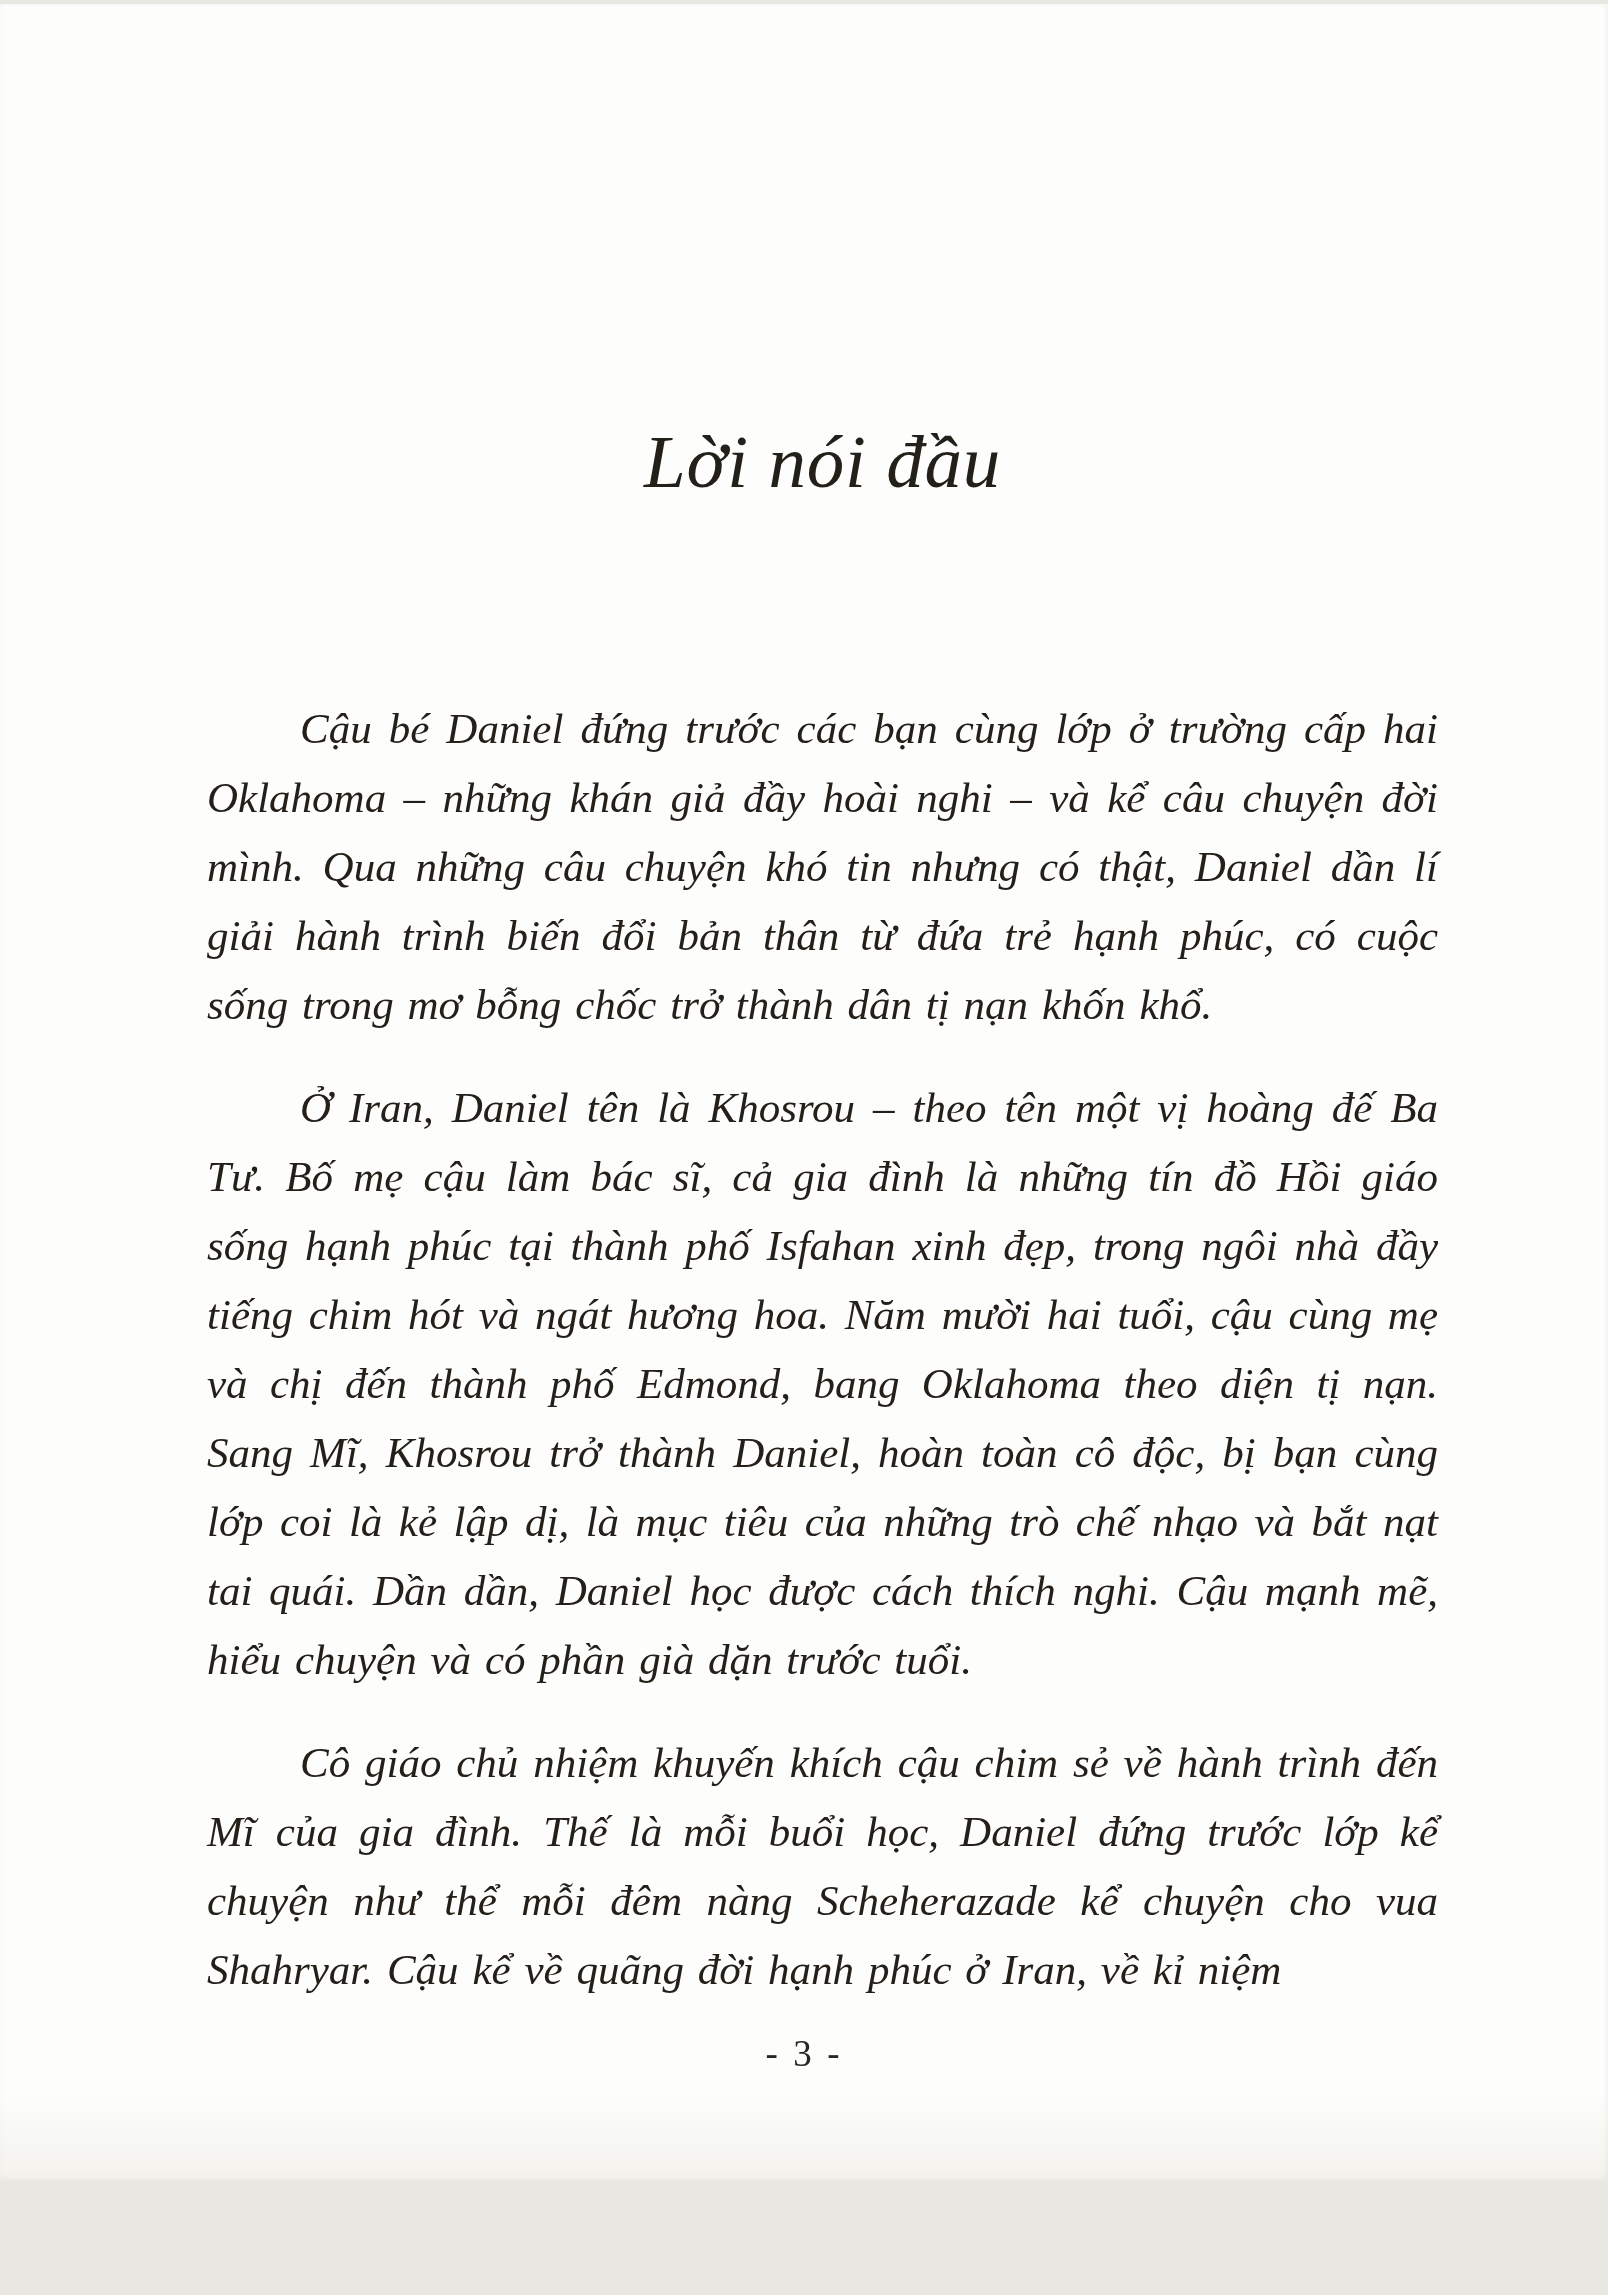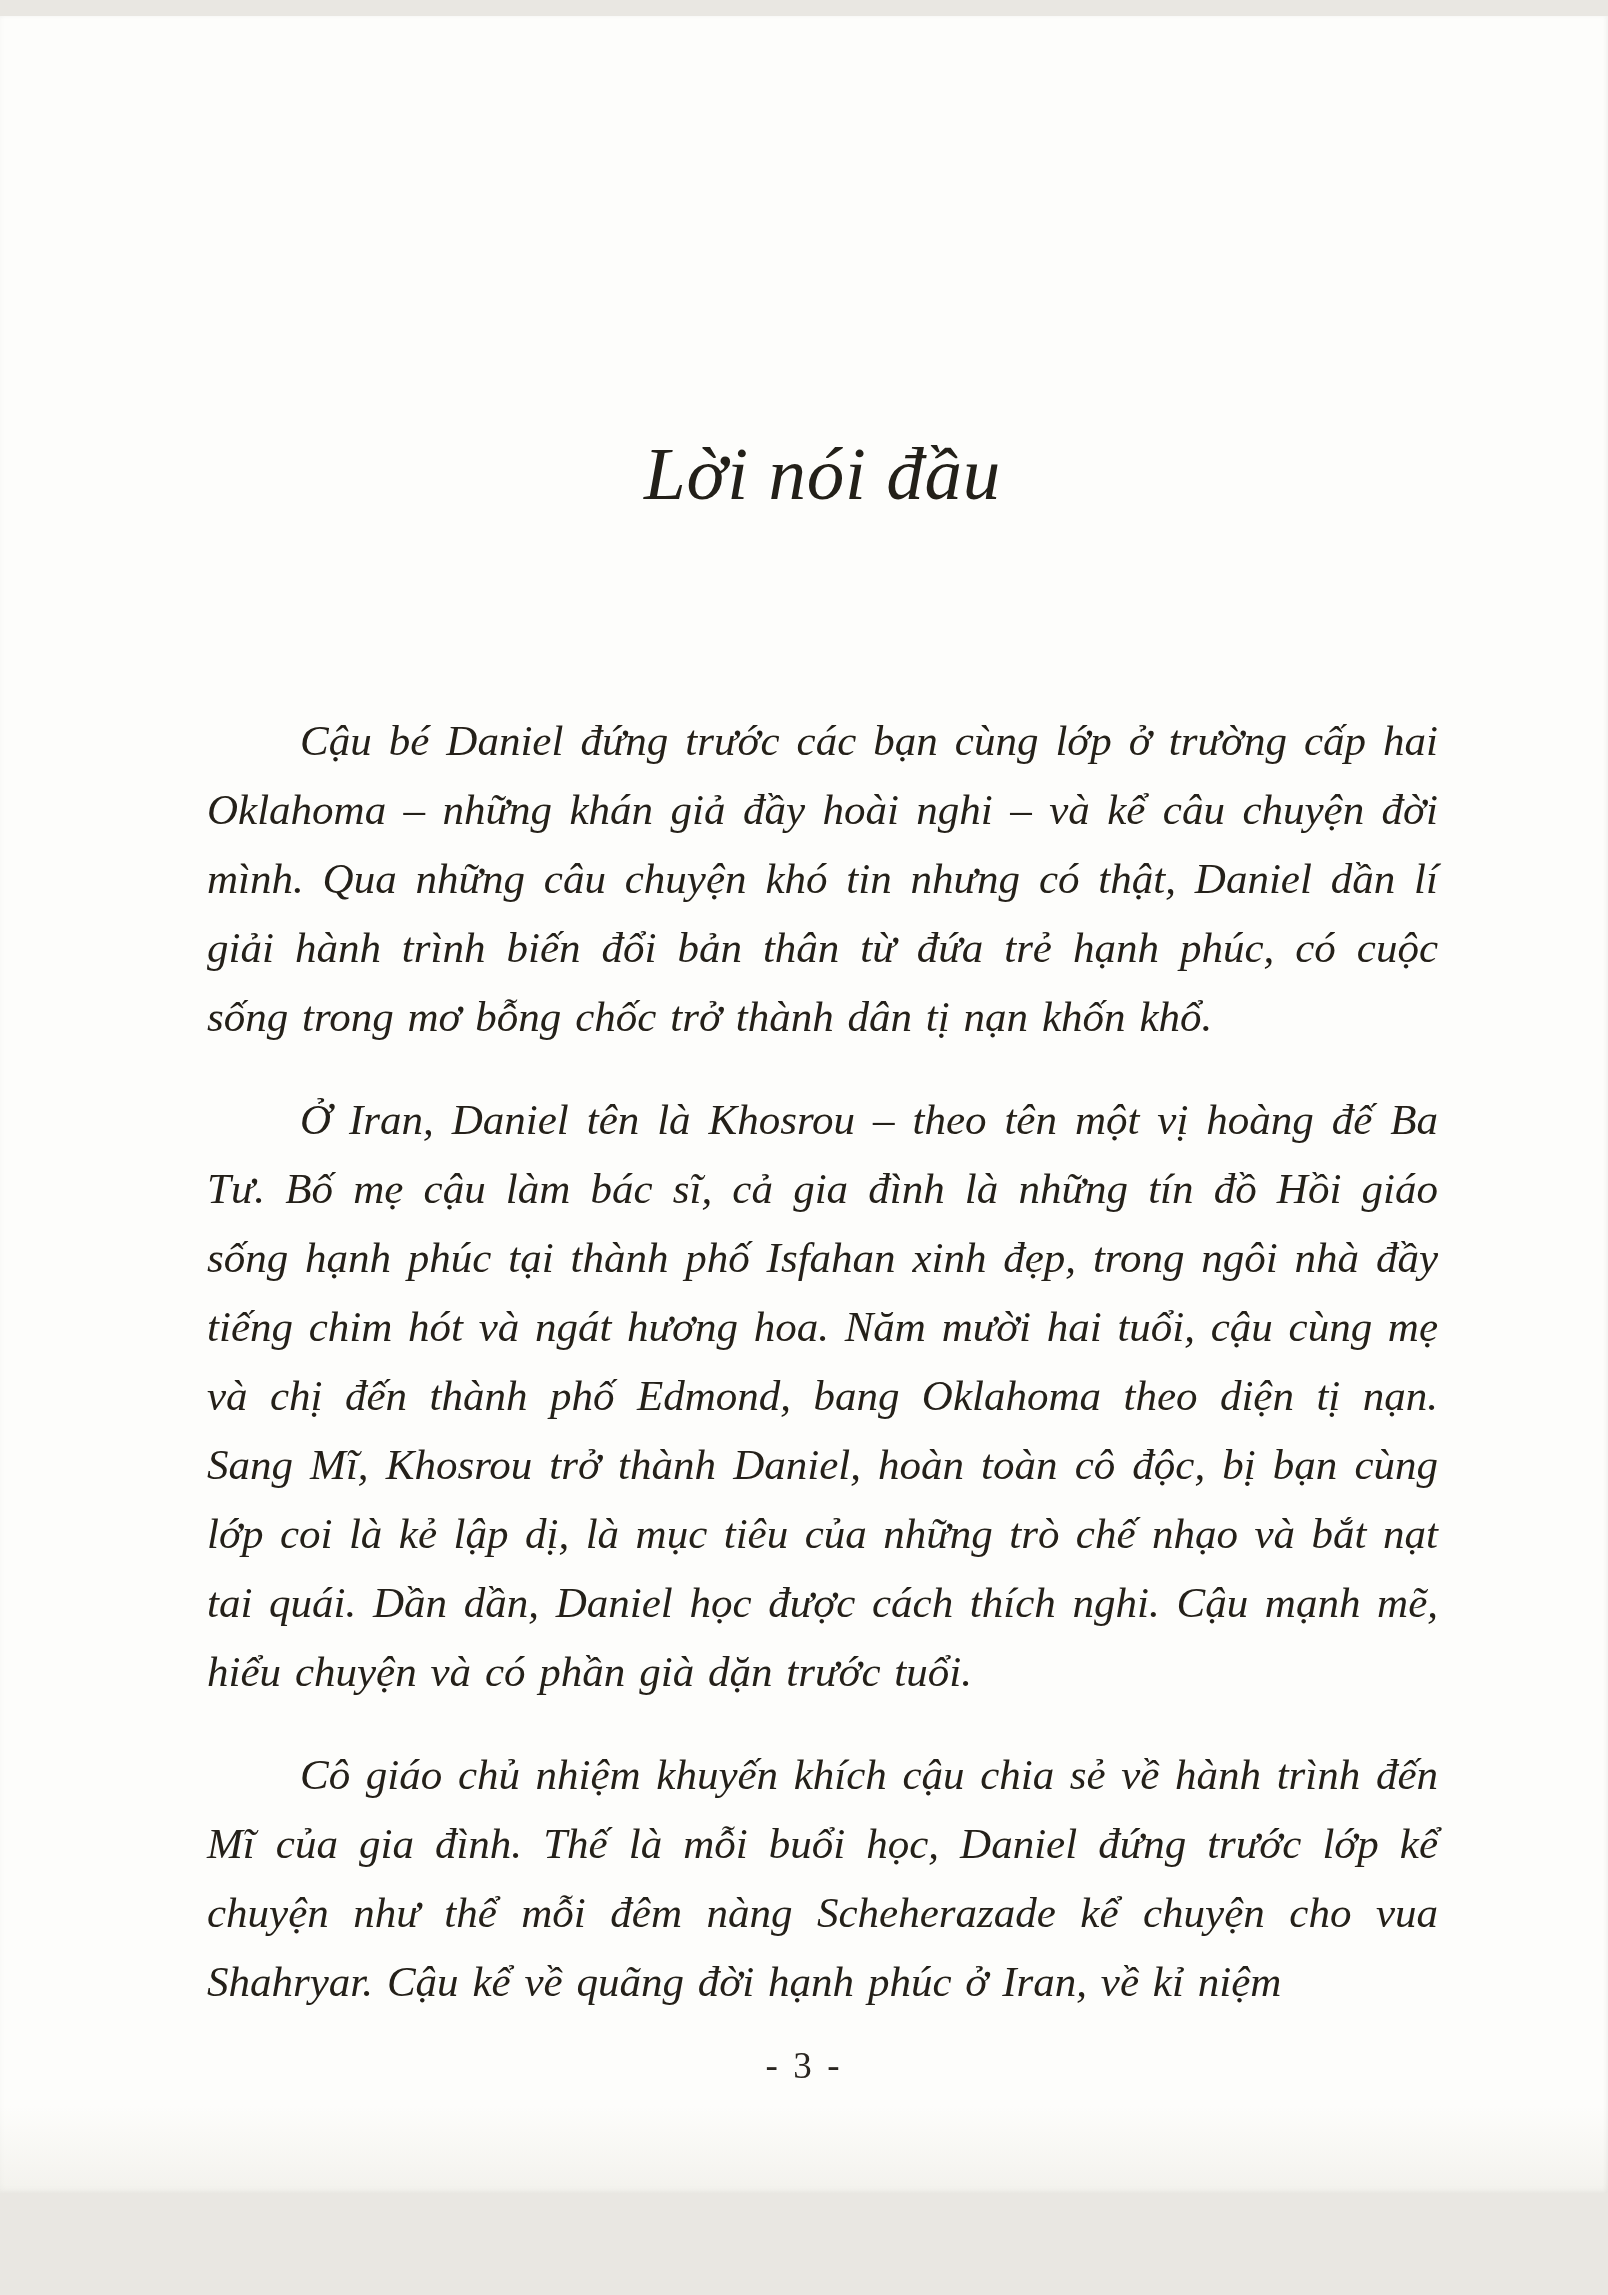--- a/index.html
+++ b/index.html
@@ -4,21 +4,21 @@
 <style>
   html, body {
     margin: 0;
     padding: 0;
     background: #e9e7e2;
   }
   .page {
     position: relative;
     width: 1608px;
     height: 2177px;
-    margin: 16px auto;
+    margin: 4px auto;
     background: linear-gradient(180deg, #fdfdfb 0%, #fdfdfb 96%, #f3f2ed 100%);
     box-shadow: inset -2.3px 0 4.6px rgba(0,0,0,0.03), inset 0 -3.1px 6.1px rgba(0,0,0,0.03);
     font-family: "Liberation Serif", "DejaVu Serif", serif;
     color: #211e1b;
     overflow: hidden;
     box-sizing: border-box;
   }
   .content {
     position: absolute;
     left: 207px;
@@ -62,18 +62,18 @@
 </style>
 </head>
 <body>
 
 <div class="page">
   <div class="content">
     <h1 class="chapter-title">Lời nói đầu</h1>
     <div class="body-text">
       <p>Cậu bé Daniel đứng trước các bạn cùng lớp ở trường cấp hai Oklahoma – những khán giả đầy hoài nghi – và kể câu chuyện đời mình. Qua những câu chuyện khó tin nhưng có thật, Daniel dần lí giải hành trình biến đổi bản thân từ đứa trẻ hạnh phúc, có cuộc sống trong mơ bỗng chốc trở thành dân tị nạn khốn khổ.</p>
       <p>Ở Iran, Daniel tên là Khosrou – theo tên một vị hoàng đế Ba Tư. Bố mẹ cậu làm bác sĩ, cả gia đình là những tín đồ Hồi giáo sống hạnh phúc tại thành phố Isfahan xinh đẹp, trong ngôi nhà đầy tiếng chim hót và ngát hương hoa. Năm mười hai tuổi, cậu cùng mẹ và chị đến thành phố Edmond, bang Oklahoma theo diện tị nạn. Sang Mĩ, Khosrou trở thành Daniel, hoàn toàn cô độc, bị bạn cùng lớp coi là kẻ lập dị, là mục tiêu của những trò chế nhạo và bắt nạt tai quái. Dần dần, Daniel học được cách thích nghi. Cậu mạnh mẽ, hiểu chuyện và có phần già dặn trước tuổi.</p>
-      <p>Cô giáo chủ nhiệm khuyến khích cậu chia sẻ về hành trình đến Mĩ của gia đình. Thế là mỗi buổi học, Daniel đứng trước lớp kể chuyện như thể mỗi đêm nàng Scheherazade kể chuyện cho vua Shahryar. Cậu kể về quãng đời hạnh phúc ở Iran, về kỉ niệm</p>
+      <p>Cô giáo chủ nhiệm khuyến khích cậu chim sẻ về hành trình đến Mĩ của gia đình. Thế là mỗi buổi học, Daniel đứng trước lớp kể chuyện như thể mỗi đêm nàng Scheherazade kể chuyện cho vua Shahryar. Cậu kể về quãng đời hạnh phúc ở Iran, về kỉ niệm</p>
     </div>
   </div>
   <div class="page-number">- 3 -</div>
 </div>
 
 
 </body></html>

